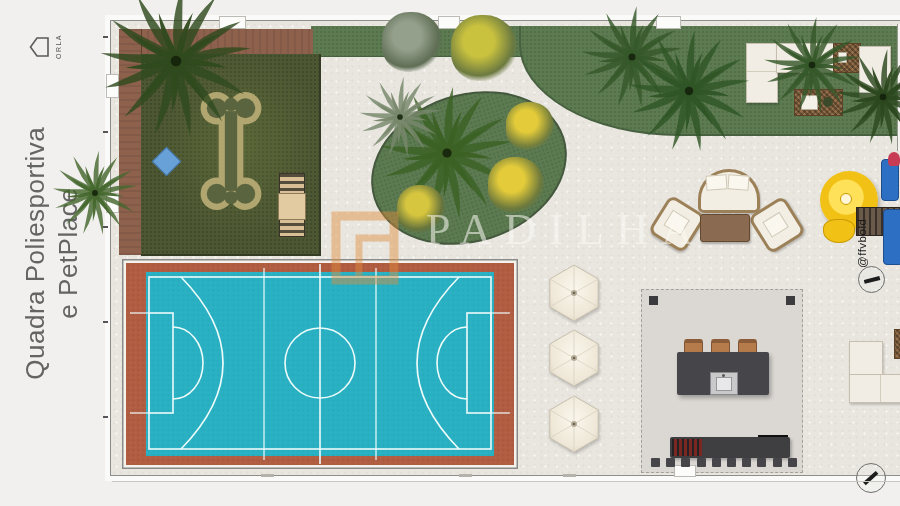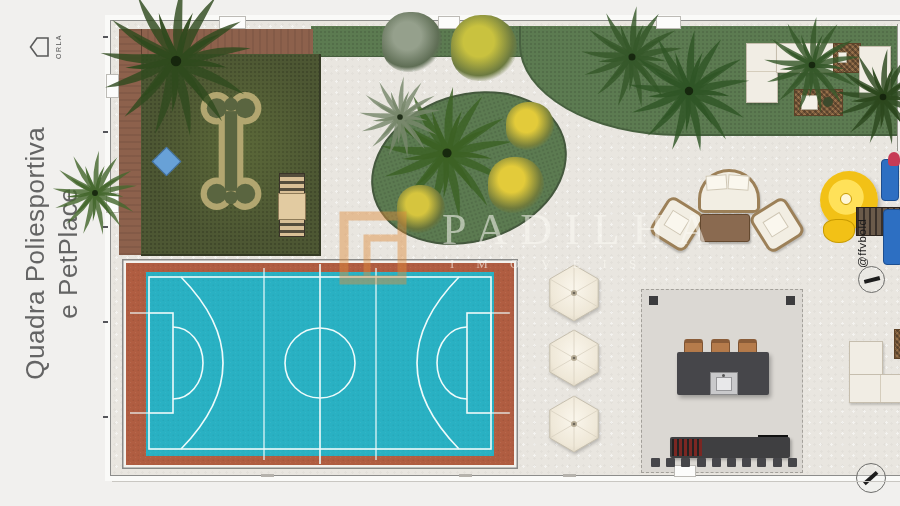--- a/index.html
+++ b/index.html
@@ -59,21 +59,21 @@
   #coffee-table{left:589px;top:193px;width:48px;height:26px;background:var(--table-brown,#8a6a50);border:1px solid #64492f;border-radius:3px;box-shadow:1px 2px 2px rgba(0,0,0,.25);}
   .wicker{background:
       repeating-linear-gradient(45deg,rgba(0,0,0,.28) 0 2px,transparent 2px 4px),
       repeating-linear-gradient(-45deg,rgba(0,0,0,.18) 0 2px,transparent 2px 4px),#96704a;border:1px solid #5e4227;}
   
   .notch-h{top:-5px;height:11px;background:#fcfcfb;border:1px solid #bdbbb6;}
   .notch-v{left:-5px;width:11px;background:#fcfcfb;border:1px solid #bdbbb6;}
   .marker{border:1.3px solid #6e6e6c;border-radius:50%;display:flex;align-items:center;justify-content:center;background:rgba(240,239,236,.25);}
   .marker i{display:block;width:62%;height:3.5px;background:#1d1d1d;}
   
-  #watermark{left:334px;top:208px;display:flex;align-items:flex-start;gap:24px;z-index:50;}
+  #watermark{left:326px;top:208px;display:flex;align-items:flex-start;gap:16px;z-index:50;}
   #wm-text1{font-family:"Liberation Serif",serif;font-size:44px;letter-spacing:13px;color:rgba(252,250,244,.55);line-height:1;}
   #wm-text2{font-family:"Liberation Serif",serif;font-size:13px;letter-spacing:22px;color:rgba(252,250,244,.6);margin-top:4px;text-indent:8px;}
   #credit{left:856px;top:190px;height:78px;writing-mode:vertical-rl;transform:rotate(180deg);font-size:11.5px;color:#1b1b1b;z-index:60;letter-spacing:.5px;}
   .play-blue{background:var(--play-blue,#2d6fc2);border:1px solid #1d4e8f;border-radius:4px;}
 </style>
 </head>
 <body>
 
 <div id="stage">
 
@@ -491,18 +491,17 @@
 
   <div class="abs npe" style="left:112px;top:481px;width:788px;height:1px;background:#c9c7c2"></div>
 
   <div class="abs npe" id="watermark">
     <svg width="84" height="84" viewBox="0 0 84 84" style="opacity:.45">
       <rect x="10" y="8" width="58" height="64" fill="none" stroke="var(--watermark-orange,#e08c3c)" stroke-width="9"></rect>
       <rect x="33" y="30" width="35" height="42" fill="none" stroke="var(--watermark-orange,#e08c3c)" stroke-width="7"></rect>
     </svg>
     <div>
       <div id="wm-text1">PADILHA</div>
-      <div id="wm-text2">IMÓVEIS</div>
     </div>
   </div>
 
   <div class="abs npe" id="credit">@ffvbold</div>
 </div>
 
 </body></html>

